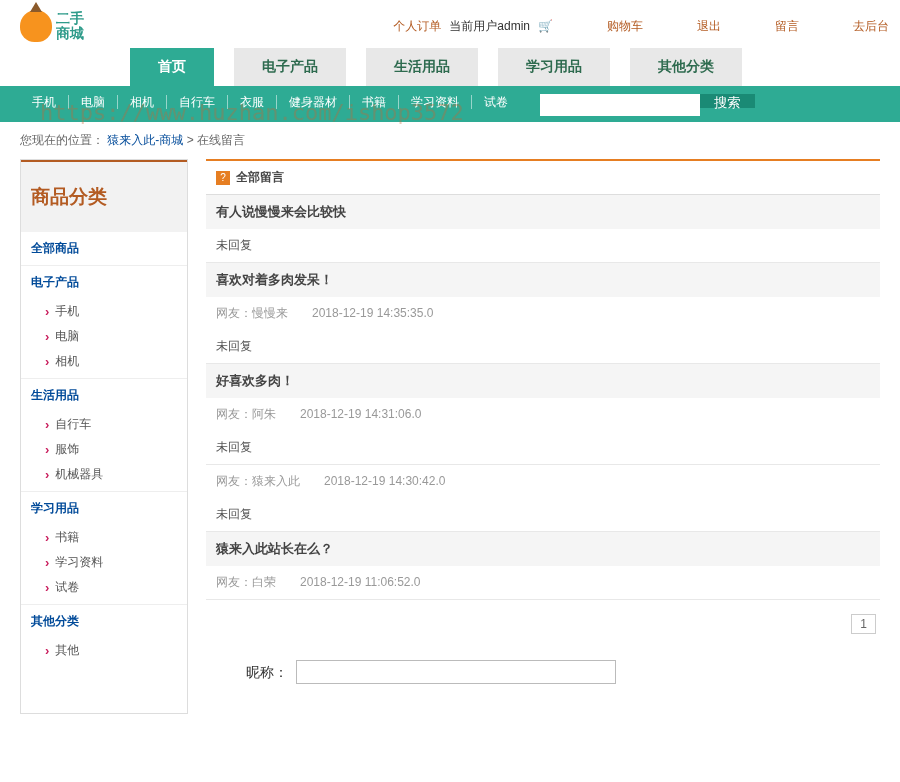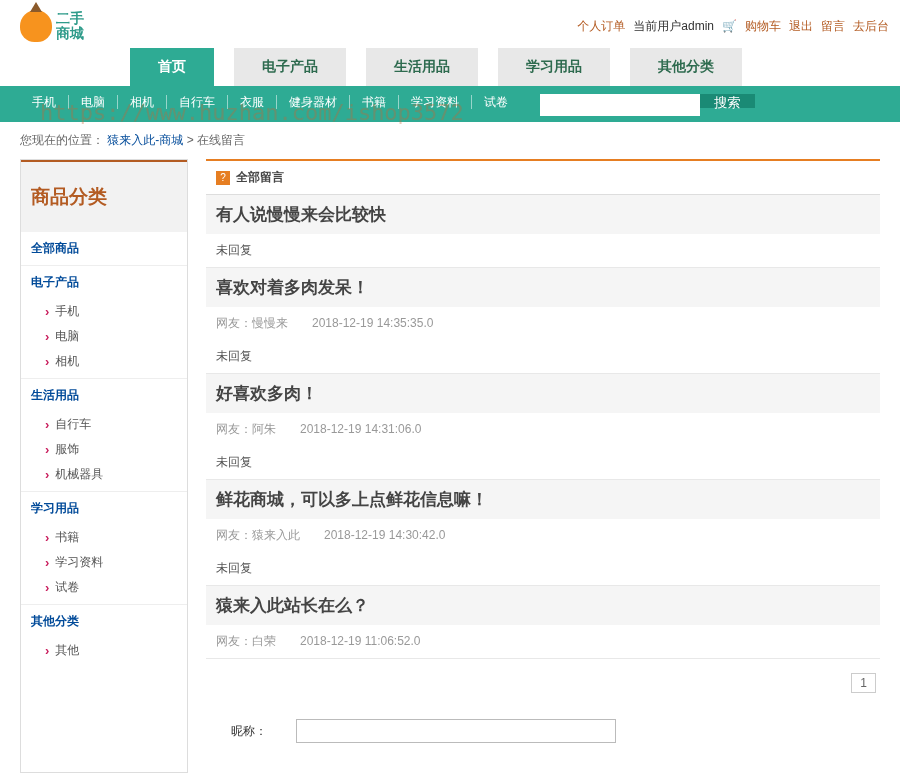--- a/index.html
+++ b/index.html
@@ -5,21 +5,21 @@
 * { margin: 0; padding: 0; box-sizing: border-box; }
 body { font-family: "Microsoft YaHei", Arial, sans-serif; font-size: 12px; color: #333; background: #fff; }
 a { text-decoration: none; color: #004a99; }
 
 .top-bar { display: flex; justify-content: space-between; align-items: center; padding: 4px 11px 0 20px; height: 48px; }
 .logo-area { display: flex; align-items: center; gap: 4px; }
 .logo-icon { width: 32px; height: 32px; background: #f7931e; border-radius: 50% 50% 45% 45%; position: relative; }
 .logo-icon::before { content: ""; position: absolute; top: -8px; left: 10px; border-left: 6px solid transparent; border-right: 6px solid transparent; border-bottom: 10px solid #8b5a2b; }
 .logo-text { color: #2e9b8a; font-weight: bold; font-size: 14px; line-height: 1.1; }
 .top-links { display: flex; align-items: center; gap: 8px; font-size: 12px; }
-.top-links .brown { color: #b35b22; }
+.top-links .brown { color: #b35b22; margin-left: 46px; }
 .cart-icon { color: #e67e22; }
 
 .nav-tabs { display: flex; align-items: flex-end; border-bottom: 2px solid #2eab94; padding-left: 130px; }
 .nav-tab { padding: 10px 28px; background: #e8e8e8; color: #2e6b4f; font-weight: bold; font-size: 14px; margin-right: 20px; cursor: pointer; }
 .nav-tab.active { background: #2eab94; color: #fff; }
 
 .sub-nav { background: #2eab94; color: #fff; display: flex; align-items: flex-start; padding: 6px 20px; gap: 0; }
 .sub-nav a { color: #fff; padding: 0 12px; border-right: 1px solid rgba(255,255,255,0.5); }
 .sub-nav a:last-of-type { border-right: none; }
 .search-box { margin-left: 20px; display: flex; }
@@ -41,30 +41,30 @@
 .cat-item { display: flex; align-items: center; padding: 4px 10px 4px 24px; cursor: pointer; color: #555; font-size: 12px; }
 .cat-item::before { content: "›"; color: #c91f5e; font-weight: bold; margin-right: 6px; font-size: 13px; }
 
 .content { flex: 1; }
 .section-header { border-top: 2px solid #e67e22; border-bottom: 1px solid #ddd; padding: 8px 10px; display: flex; align-items: center; gap: 6px; }
 .sq-icon { width: 14px; height: 14px; background: #e67e22; display: inline-flex; align-items: center; justify-content: center; color: #fff; font-size: 10px; }
 .section-title { font-weight: bold; color: #444; }
 
 .msg-list { }
 .msg-item { border-bottom: 1px solid #e8e8e8; }
-.msg-title { background: #f5f5f5; padding: 8px 10px; font-weight: bold; color: #444; font-size: 17px; }
+.msg-title { background: #f5f5f5; padding: 8px 10px; font-weight: bold; color: #444; font-size: 13px; }
 .msg-meta { padding: 8px 10px; color: #999; font-size: 12px; }
 .msg-reply { padding: 8px 10px; color: #555; font-size: 12px; }
 
 .pagination { text-align: right; padding: 14px 4px; }
 .page-num { display: inline-block; border: 1px solid #ccc; padding: 2px 8px; color: #666; }
 
 .form-area { padding: 12px 4px; }
 .form-row { display: flex; align-items: flex-start; margin-bottom: 18px; }
-.form-label { width: 86px; text-align: center; padding-right: 8px; padding-top: 4px; font-size: 12px; color: #333; }
+.form-label { width: 86px; text-align: right; padding-right: 8px; padding-top: 4px; font-size: 14px; color: #333; }
 .form-input { width: 320px; height: 24px; border: 1px solid #bbb; padding: 0 4px; }
 </style>
 </head>
 <body>
 
 <div class="top-bar">
   <div class="logo-area">
     <span class="logo-icon"></span>
     <div class="logo-text">
       <div>二手</div>
@@ -151,21 +151,20 @@
           <div class="msg-title">喜欢对着多肉发呆！</div>
           <div class="msg-meta">网友：慢慢来　　2018-12-19 14:35:35.0</div>
           <div class="msg-reply">未回复</div>
         </div>
         <div class="msg-item">
           <div class="msg-title">好喜欢多肉！</div>
           <div class="msg-meta">网友：阿朱　　2018-12-19 14:31:06.0</div>
           <div class="msg-reply">未回复</div>
         </div>
         <div class="msg-item">
-          <div class="msg-title">鲜花商城，可以多上点鲜花信息嘛！</div>
           <div class="msg-meta">网友：猿来入此　　2018-12-19 14:30:42.0</div>
           <div class="msg-reply">未回复</div>
         </div>
         <div class="msg-item">
           <div class="msg-title">猿来入此站长在么？</div>
           <div class="msg-meta">网友：白荣　　2018-12-19 11:06:52.0</div>
         </div>
       </div>
     <div class="pagination">
       <span class="page-num">1</span>

